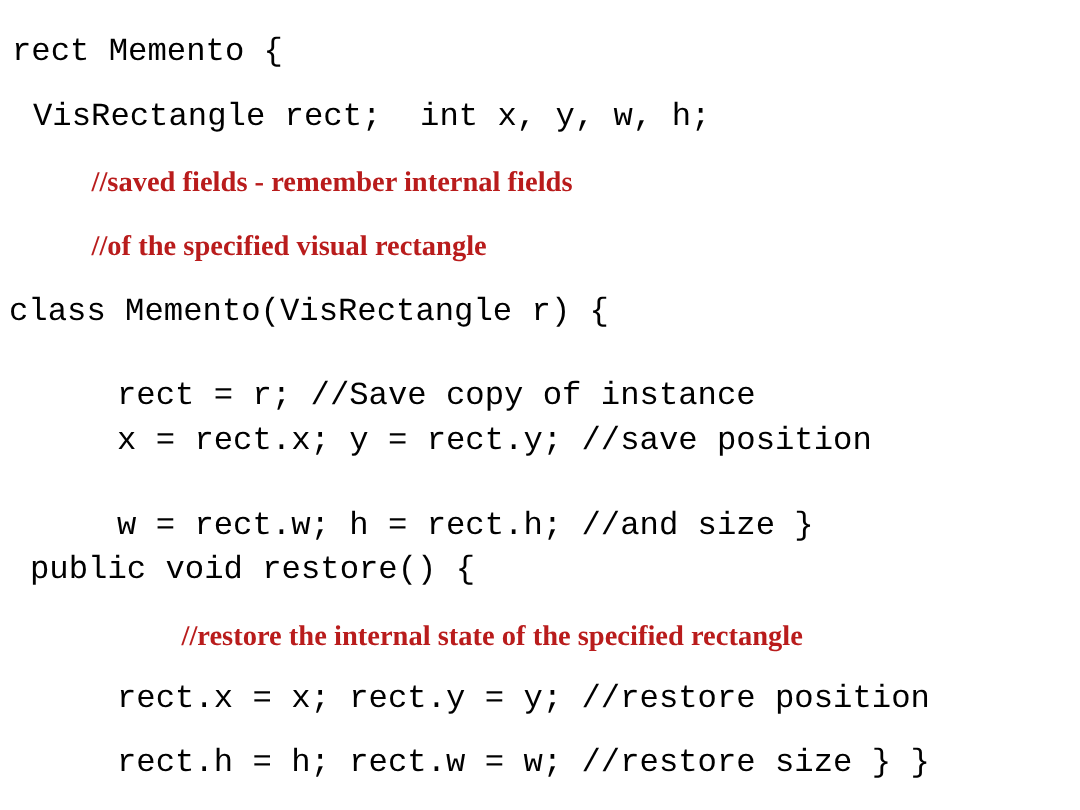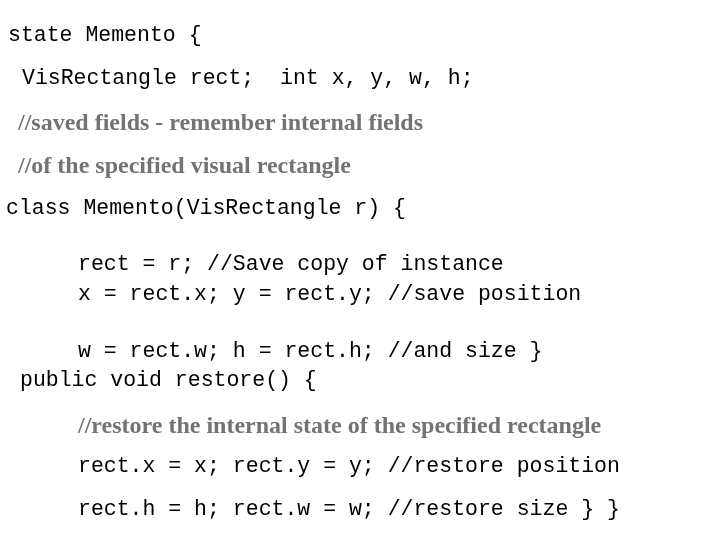--- a/index.html
+++ b/index.html
@@ -19,33 +19,34 @@
     white-space: pre;
     color: #000000;
     font-family: "Liberation Mono", "DejaVu Sans Mono", monospace;
     font-size: 21.5px;
     line-height: 26px;
     letter-spacing: 0px;
   }
   .comment-line {
     position: absolute;
     white-space: pre;
-    color: #737373;
+    color: #b91c1c;
     font-family: "Liberation Serif", "DejaVu Serif", serif;
     font-weight: bold;
-    font-size: 24px;
+    font-size: 19px;
     line-height: 26px;
+    margin-left: 43px;
   }
 </style>
 </head>
 <body>
 
 <div id="slide">
 
-  <div class="code-line" style="left:8px; top:22px;">state Memento {</div>
+  <div class="code-line" style="left:8px; top:22px;">rect Memento {</div>
 
   <div class="code-line" style="left:22px; top:65px;">VisRectangle rect;  int x, y, w, h;</div>
 
   <div class="comment-line" style="left:18px; top:109px;">//saved fields - remember internal fields</div>
 
   <div class="comment-line" style="left:18px; top:152px;">//of the specified visual rectangle</div>
 
   <div class="code-line" style="left:6px; top:195px;">class Memento(VisRectangle r) {</div>
 
   <div class="code-line" style="left:78px; top:238px;margin-top:13px;">rect = r; //Save copy of instance</div>

